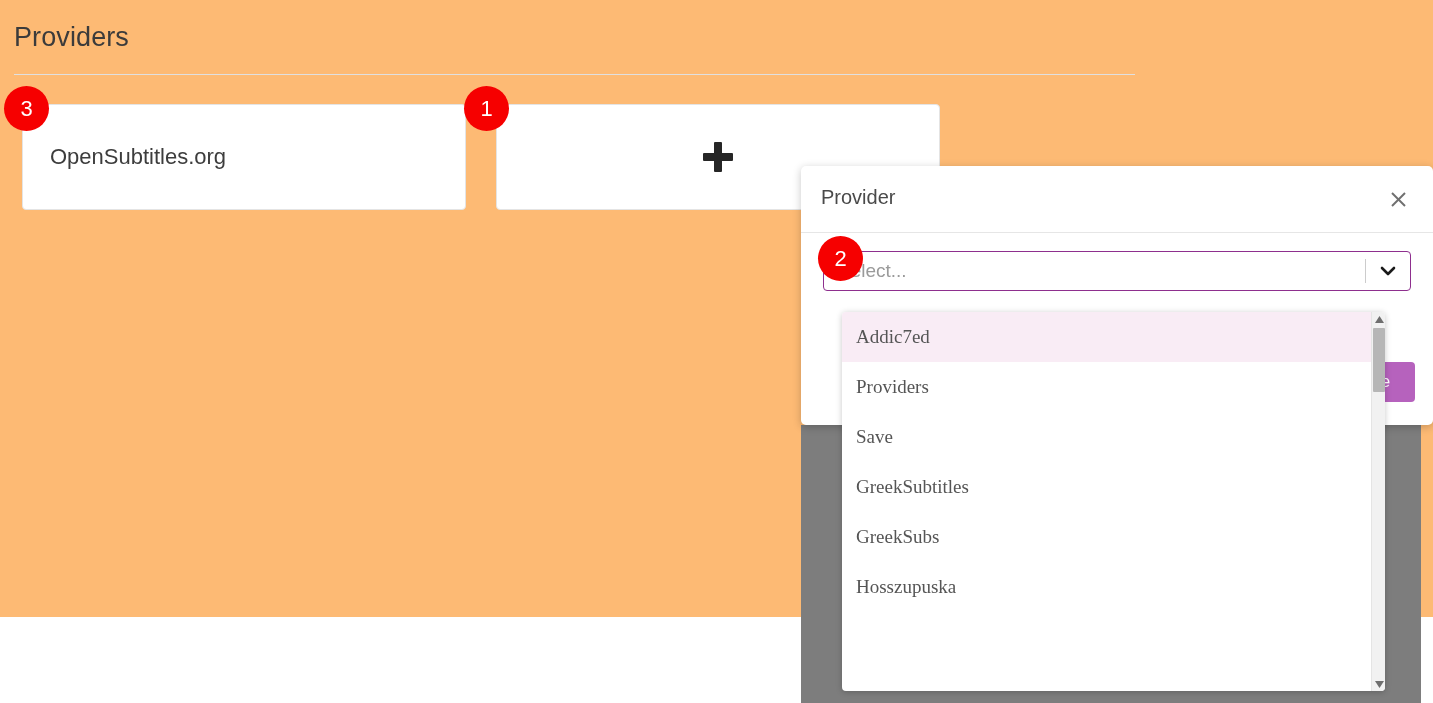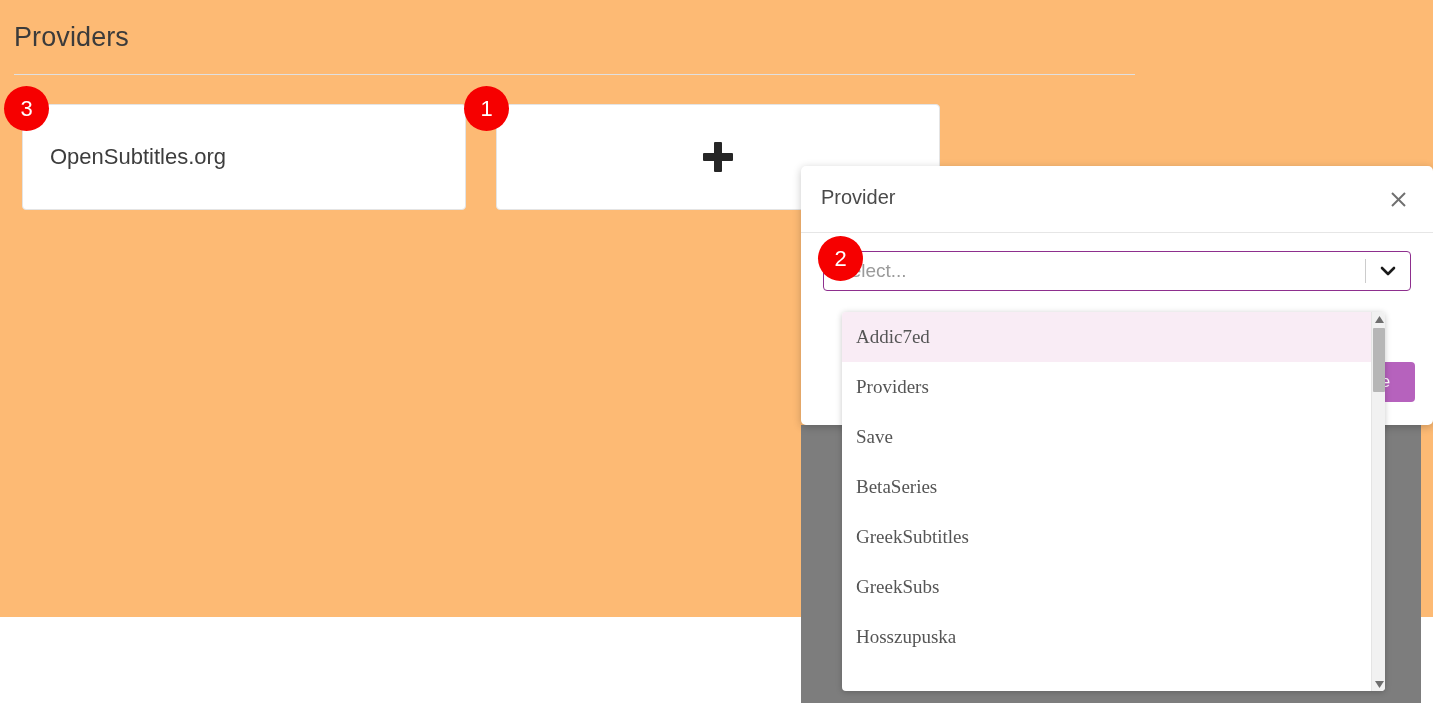--- a/index.html
+++ b/index.html
@@ -322,21 +322,20 @@
     <div class="modal-footer">
       <button class="save-btn">Save</button>
     </div>
   </div>
 
   <div class="dropdown">
     <div class="dropdown-list">
       <div class="option focused">Addic7ed</div>
       <div class="option">Providers</div>
       <div class="option">Save</div>
-      <div class="option">BetaSeries</div>
       <div class="option">GreekSubtitles</div>
       <div class="option">GreekSubs</div>
       <div class="option">Hosszupuska</div>
     </div>
     <div class="scrollbar">
       <span class="sb-arrow up">
         <svg width="9" height="7" viewBox="0 0 9 7" aria-hidden="true">
           <polygon points="4.5,0 9,7 0,7" fill="#6e6e6e"></polygon>
         </svg>
       </span>

